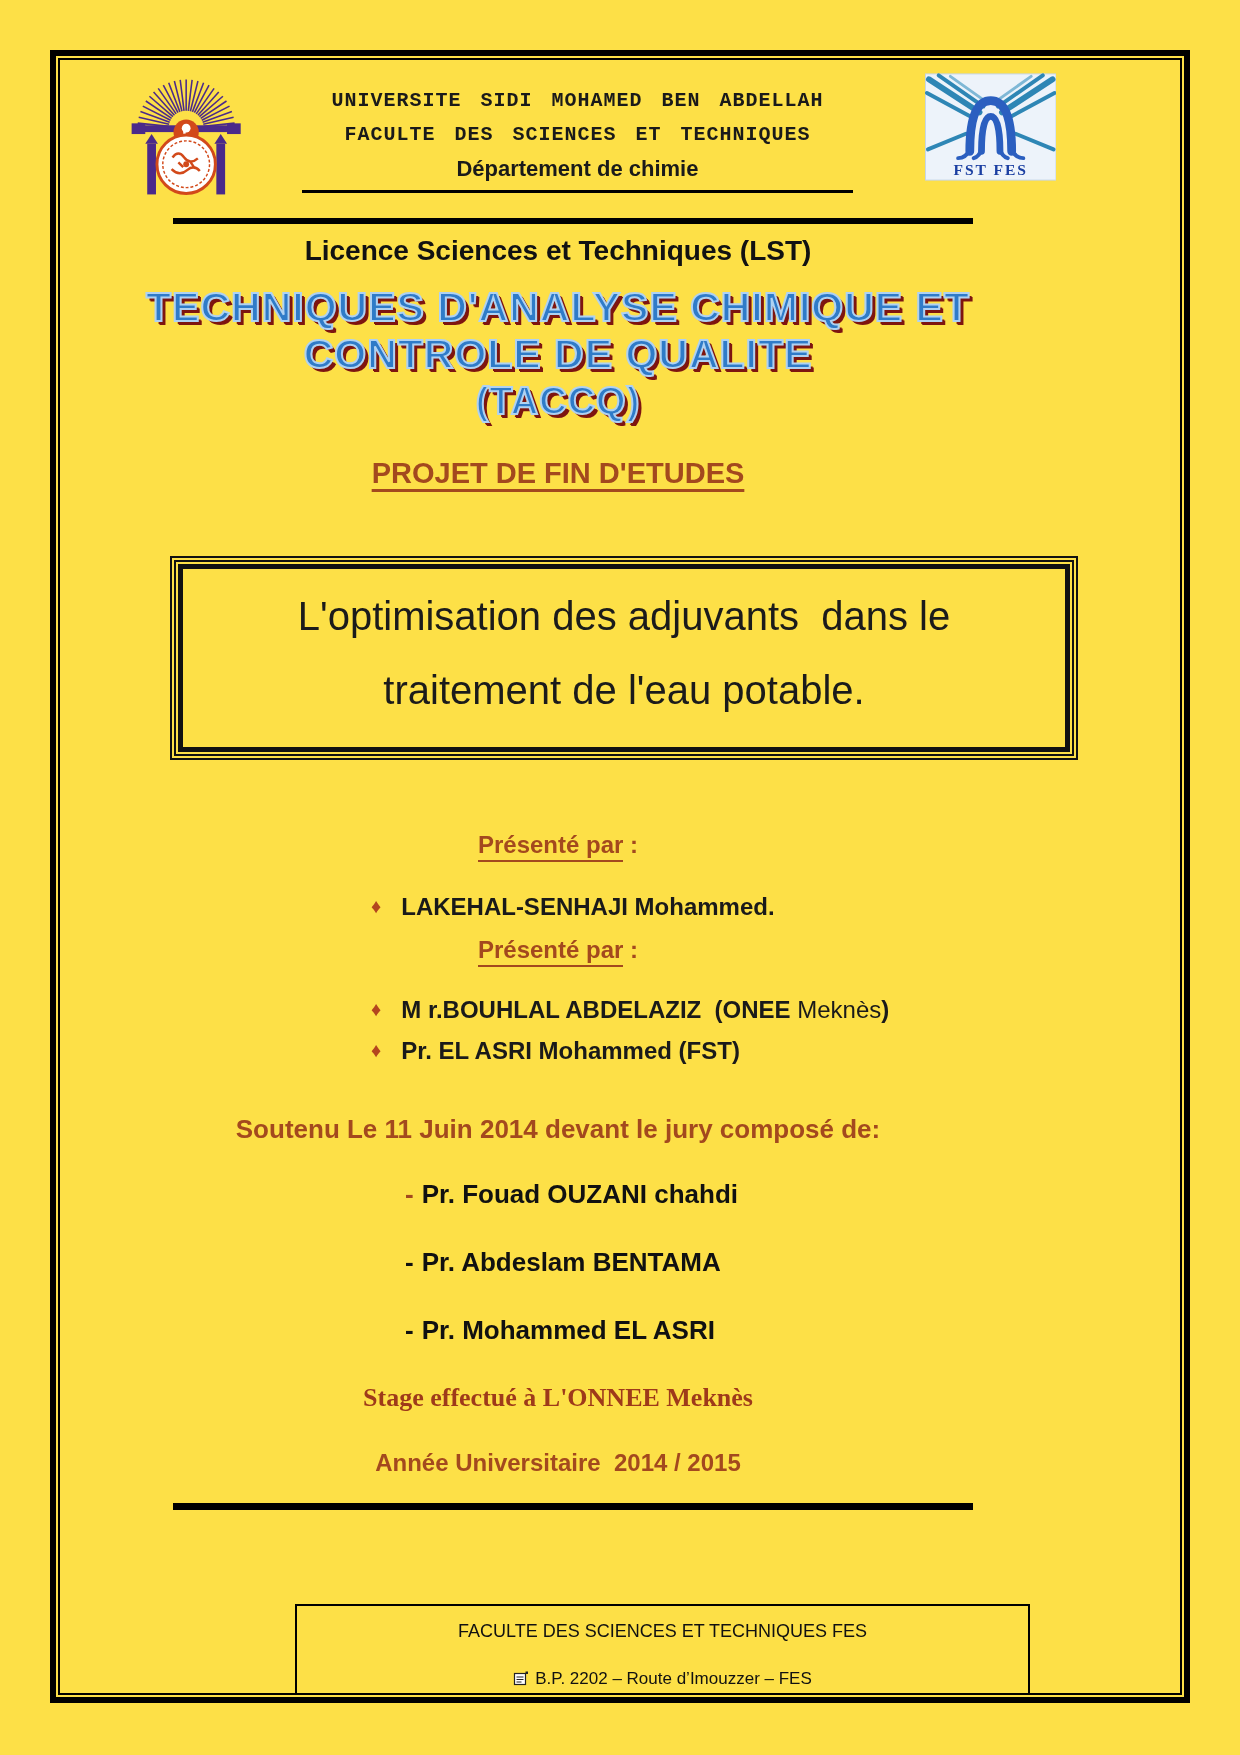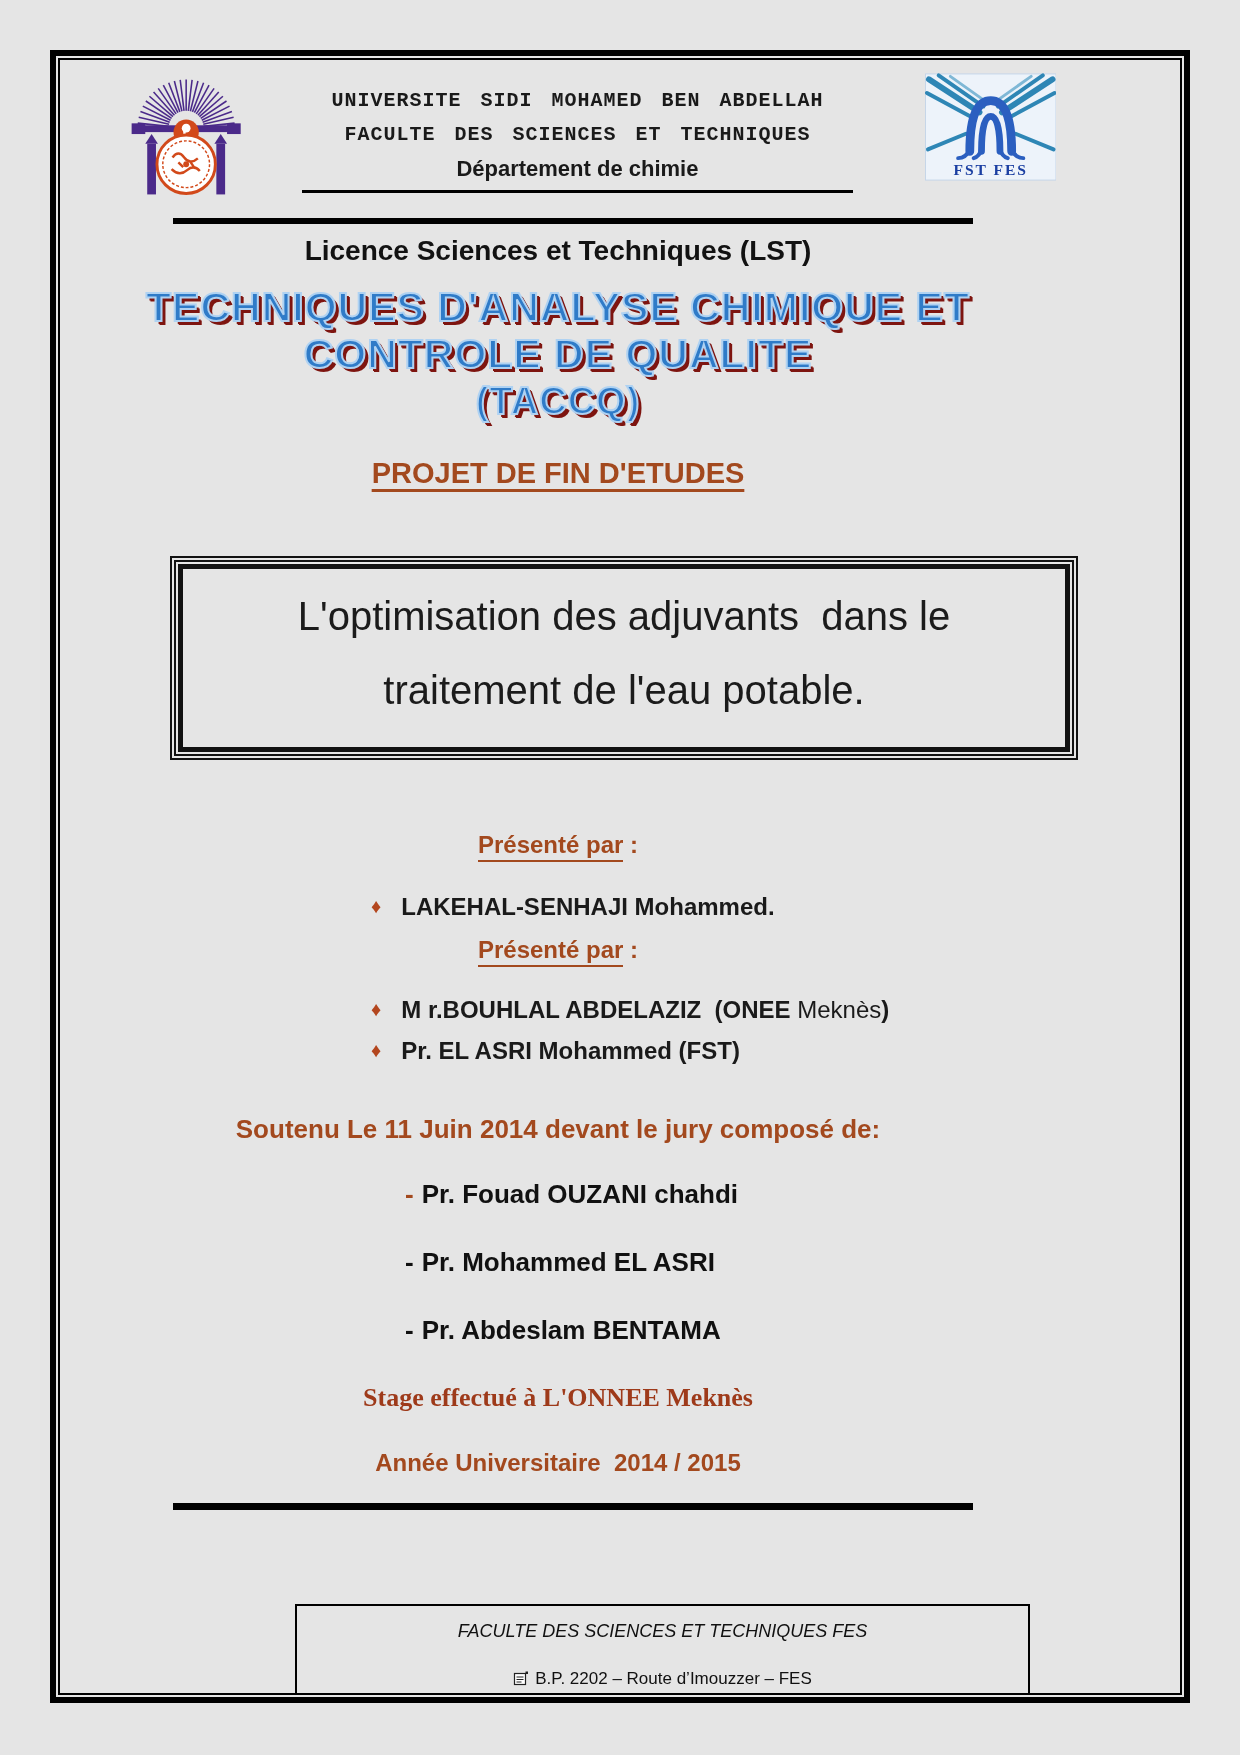--- a/index.html
+++ b/index.html
@@ -1,16 +1,16 @@
 <!DOCTYPE html>
 <html><head>
 <meta charset="utf-8">
 <style>
   html,body{margin:0;padding:0;background:#fff;}
-  .page{position:relative;width:1240px;height:1755px;background:#e5e5e5;overflow:hidden;
+  .page{position:relative;width:1240px;height:1755px;background:#fde047;overflow:hidden;
         font-family:"Liberation Sans",sans-serif;color:#1a1a1a;}
   .frame-outer{position:absolute;left:50px;top:50px;width:1140px;height:1653px;
         border:6px solid #000;box-sizing:border-box;padding:2px;}
   .frame-inner{width:100%;height:100%;box-sizing:border-box;border:2px solid #000;position:relative;overflow:hidden;}
   .main-col{width:996px;}
 
   
   .header-row{display:flex;align-items:flex-start;margin:10px 0 0 58px;height:140px;}
   .header-text{width:565px;margin-left:48px;margin-top:14px;text-align:center;
         border-bottom:3px solid #000;padding-bottom:6px;}
@@ -58,21 +58,21 @@
   .jury-dash{margin-right:8px;}
   .jury-dash.accent{color:#A3491E;}
 
   .internship-line{margin-top:2px;text-align:center;font-family:"Liberation Serif","DejaVu Serif",serif;
         font-size:26px;font-weight:bold;color:#9E3A1A;}
   .year-line{margin-top:36px;text-align:center;font-size:24px;font-weight:bold;color:#A3491E;white-space:pre-wrap;}
 
   
   .footer-box{margin:94px 0 0 235px;width:735px;box-sizing:border-box;border:2px solid #000;
         text-align:center;padding:15px 8px 18px 8px;color:#111;}
-  .footer-line1{font-size:18px;font-style:italic;}
+  .footer-line1{font-size:18px;}
   .footer-line2{font-size:17px;margin-top:27px;}
   .icon-doc{vertical-align:-2px;margin-right:6px;}
 </style>
 </head>
 <body>
 
 <div class="page">
   <div class="frame-outer">
     <div class="frame-inner">
       <div class="main-col">
@@ -184,22 +184,22 @@
           <span class="diamond">♦</span><span class="pre">M r.BOUHLAL ABDELAZIZ  (ONEE </span><span class="reg">Meknès</span><span>)</span>
         </div>
         <div class="bullet-row stack">
           <span class="diamond">♦</span><span>Pr. EL ASRI Mohammed (FST)</span>
         </div>
 
         <div class="defense-line">Soutenu Le 11 Juin 2014 devant le jury composé de:</div>
 
         <ul class="jury-list">
           <li><span class="jury-dash accent">-</span><span>Pr. Fouad OUZANI chahdi</span></li>
+          <li><span class="jury-dash">-</span><span>Pr. Abdeslam BENTAMA</span></li>
           <li><span class="jury-dash">-</span><span>Pr. Mohammed EL ASRI</span></li>
-          <li><span class="jury-dash">-</span><span>Pr. Abdeslam BENTAMA</span></li>
         </ul>
 
         <div class="internship-line">Stage effectué à L'ONNEE Meknès</div>
 
         <div class="year-line">Année Universitaire  2014 / 2015</div>
 
         <div class="bottom-rule"></div>
       </div>
 
       <div class="footer-box">

